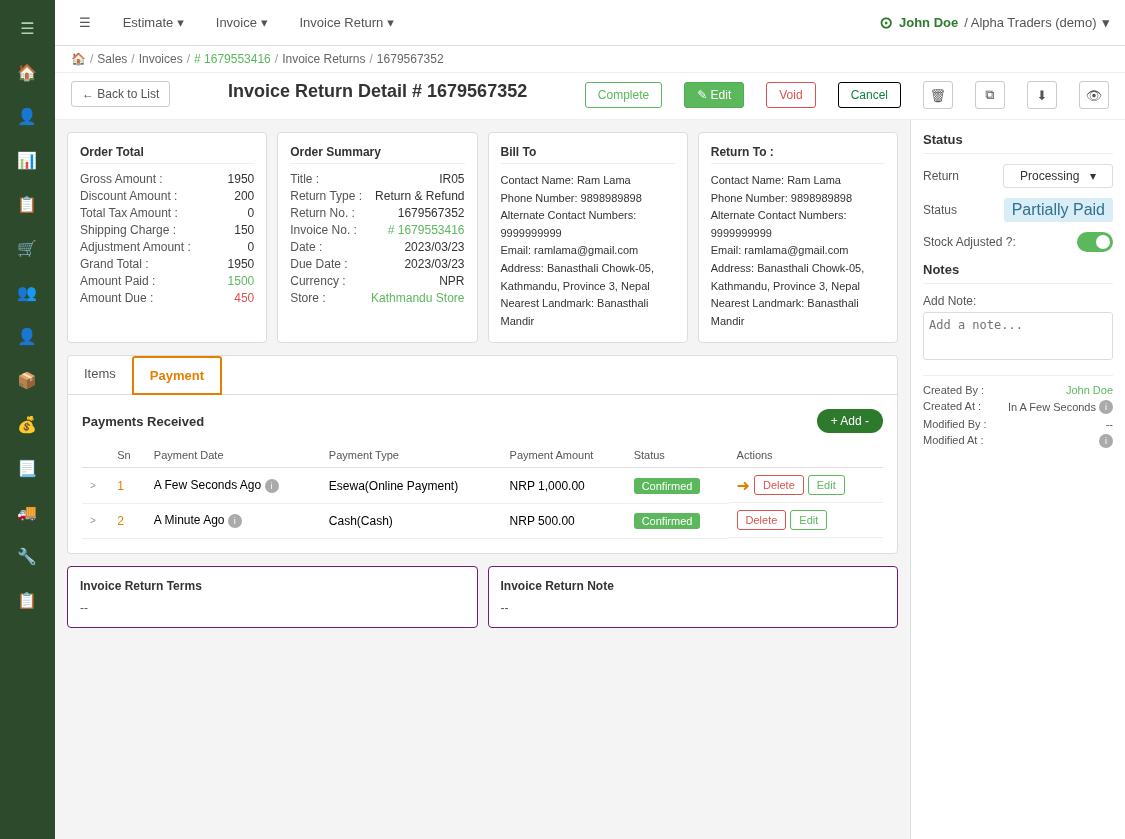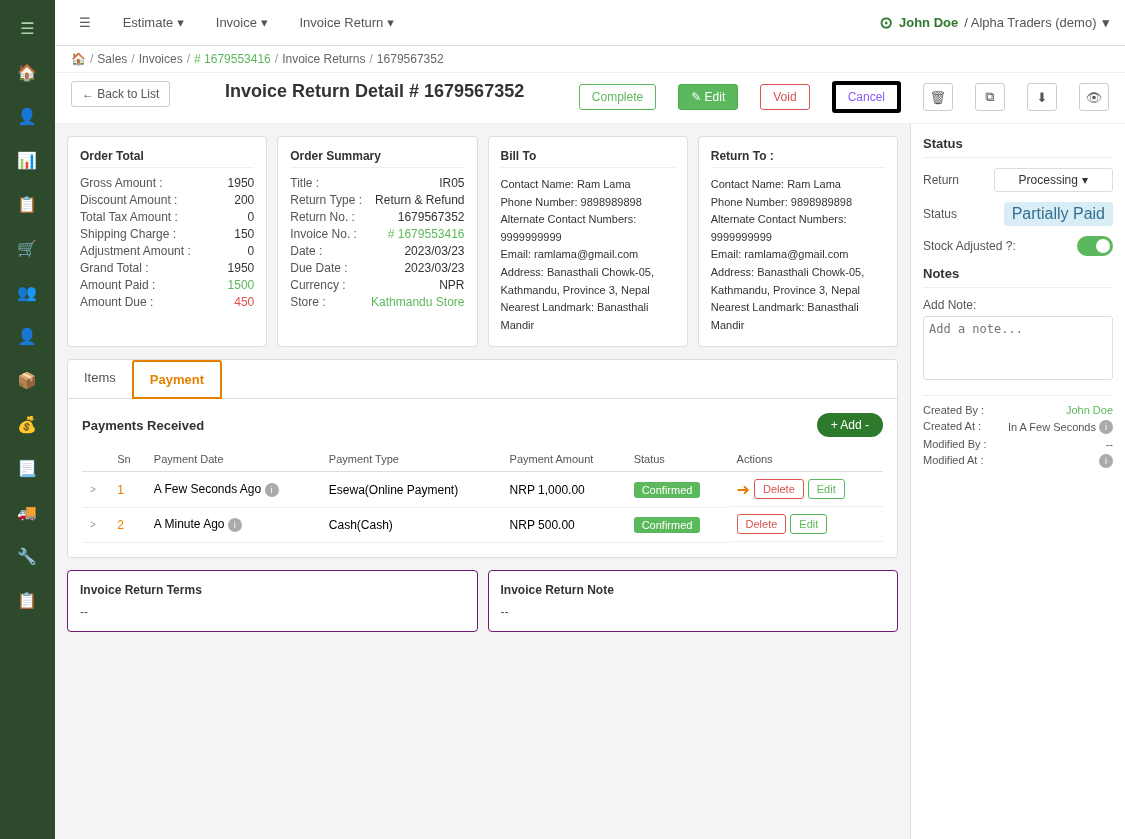--- a/index.html
+++ b/index.html
@@ -24,21 +24,21 @@
 
     
     .page-header { background: white; padding: 8px 16px 10px; border-bottom: 1px solid #eee; display: flex; align-items: flex-start; justify-content: space-between; flex-shrink: 0; }
     .page-title { font-size: 18px; font-weight: bold; color: #333; }
     .header-actions { display: flex; gap: 22px; align-items: center; }
     .btn { padding: 5px 12px; border-radius: 3px; border: 1px solid #ccc; cursor: pointer; font-size: 12px; background: white; color: #333; }
     .btn-back { background: white; border: 1px solid #ccc; color: #555; display: flex; align-items: center; gap: 4px; padding: 5px 10px; border-radius: 3px; cursor: pointer; font-size: 12px; }
     .btn-complete { border: 1px solid #5cb85c; color: #5cb85c; background: white; }
     .btn-edit { background: #5cb85c; color: white; border: 1px solid #4cae4c; }
     .btn-void { border: 1px solid #d9534f; color: #d9534f; background: white; }
-    .btn-cancel { border: 4px solid #000000; color: #8b5cf6; background: white; }
+    .btn-cancel { border: 1px solid #000000; color: #15803d; background: white; }
     .btn-icon { width: 30px; height: 28px; display: flex; align-items: center; justify-content: center; border: 1px solid #ccc; border-radius: 3px; cursor: pointer; background: white; color: #555; }
 
     
     .content-area { flex: 1; display: flex; overflow: hidden; }
     .content-left { flex: 1; overflow-y: auto; padding: 12px; display: flex; flex-direction: column; gap: 12px; }
     .content-right { width: 215px; background: white; border-left: 1px solid #ddd; padding: 12px; overflow-y: auto; flex-shrink: 0; }
 
     
     .info-row { display: flex; gap: 10px; }
     .info-card { background: white; border: 1px solid #ddd; border-radius: 4px; padding: 12px; flex: 1; }
@@ -78,26 +78,26 @@
     
     .footer-row { display: flex; gap: 10px; }
     .footer-card { background: white; border: 1px solid #701a75; border-radius: 4px; padding: 12px; flex: 1; }
     .footer-card h4 { font-size: 12px; font-weight: bold; color: #333; margin-bottom: 8px; }
     .footer-card p { font-size: 12px; color: #555; }
 
     
     .right-section h4 { font-size: 13px; font-weight: bold; color: #333; margin-bottom: 10px; border-bottom: 1px solid #eee; padding-bottom: 6px; }
     .right-field { display: flex; justify-content: space-between; align-items: center; margin-bottom: 10px; font-size: 12px; }
     .right-field label { color: #555; }
-    .right-select { border: 1px solid #ddd; border-radius: 3px; padding: 4px 24px; font-size: 12px; color: #333; display: flex; align-items: center; gap: 4px; cursor: pointer; min-width: 110px; justify-content: space-between; }
+    .right-select { border: 1px solid #ddd; border-radius: 3px; padding: 4px 16px; font-size: 12px; color: #333; display: flex; align-items: center; gap: 4px; cursor: pointer; min-width: 110px; justify-content: space-between; }
     .status-badge-partial { background: #d9edf7; color: #31708f; padding: 3px 8px; border-radius: 3px; font-size: 16px; }
     .toggle-on { width: 36px; height: 20px; background: #5cb85c; border-radius: 10px; position: relative; cursor: pointer; }
     .toggle-on::after { content: ''; position: absolute; right: 3px; top: 3px; width: 14px; height: 14px; background: white; border-radius: 50%; }
     .notes-empty { color: #999; font-style: italic; font-size: 12px; text-align: center; padding: 10px 0; }
-    .notes-textarea { width: 100%; height: 64px; border: 1px solid #ddd; border-radius: 3px; padding: 5px; font-size: 12px; resize: none; }
+    .notes-textarea { width: 100%; height: 48px; border: 1px solid #ddd; border-radius: 3px; padding: 5px; font-size: 12px; resize: none; }
     .meta-row { display: flex; justify-content: space-between; font-size: 11px; color: #555; margin-bottom: 4px; }
     .meta-value { color: #5cb85c; }
     .meta-value.gray { color: #555; }
     .info-icon { display: inline-flex; align-items: center; justify-content: center; width: 14px; height: 14px; background: #aaa; color: white; border-radius: 50%; font-size: 9px; cursor: pointer; }
 
     
     .link-green { color: #5cb85c; text-decoration: none; cursor: pointer; }
   </style>
 </head>
 <body>

